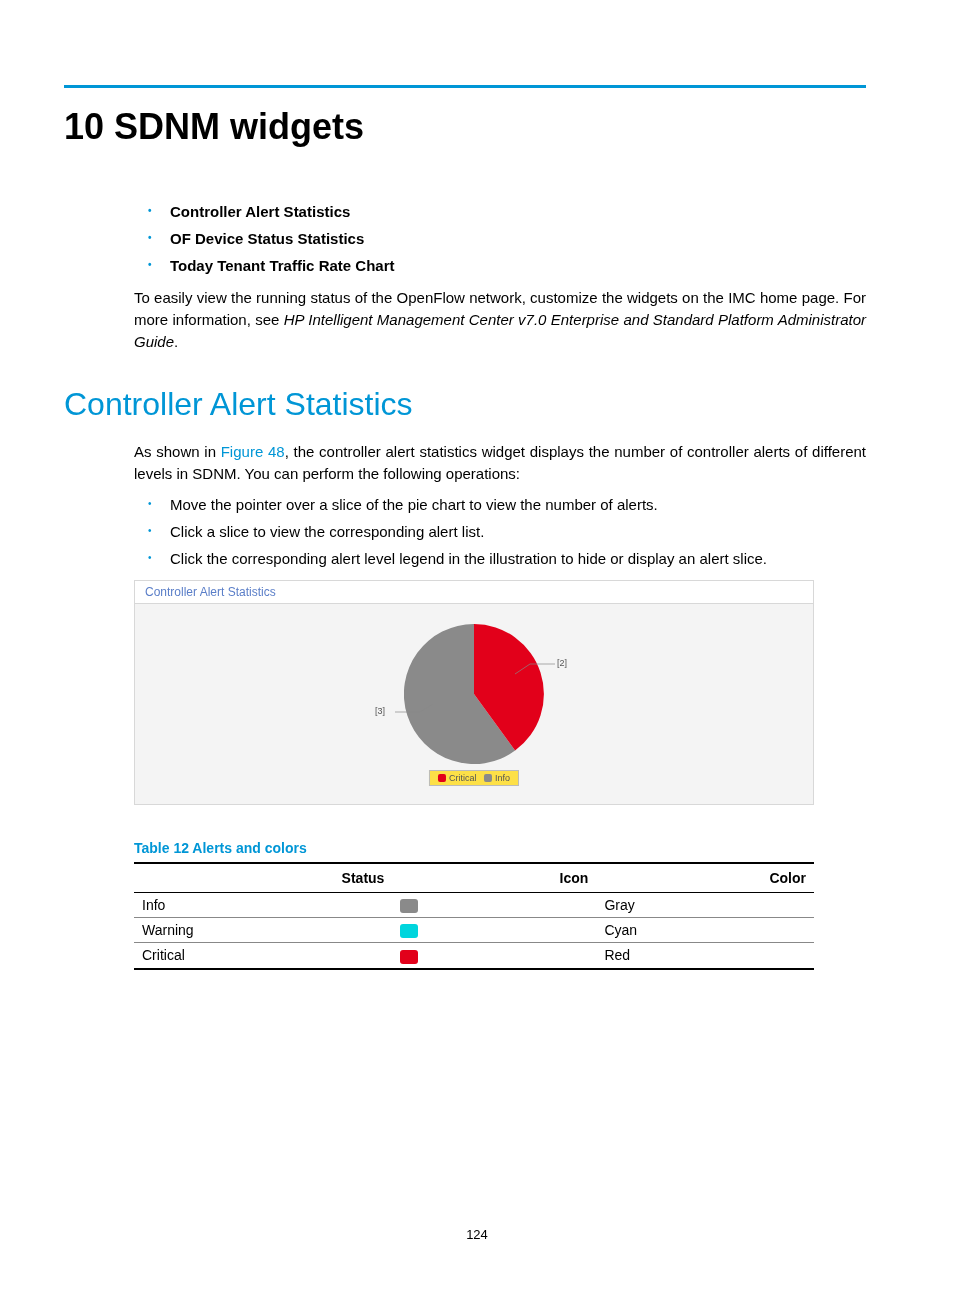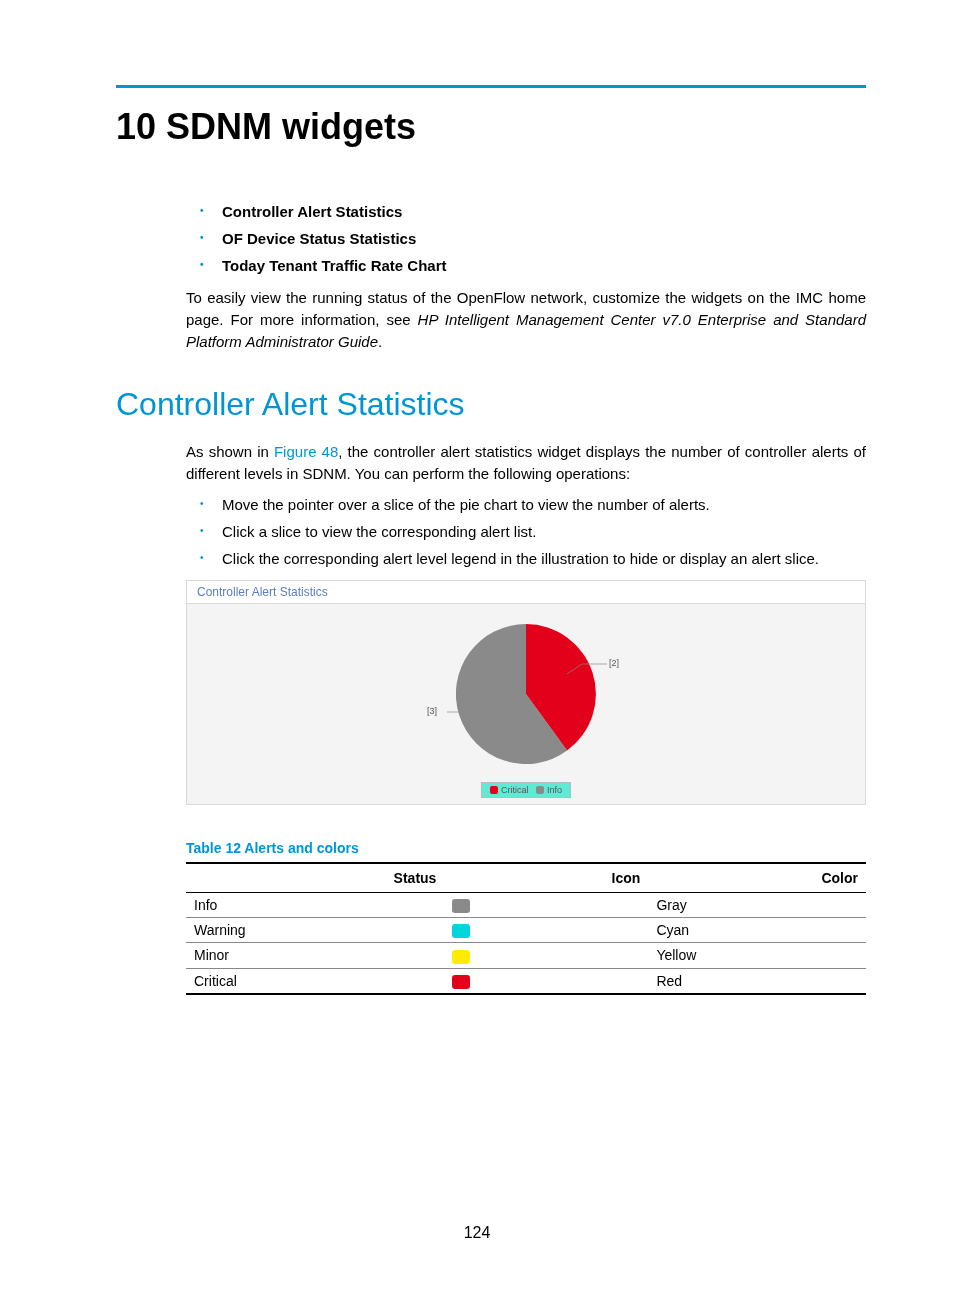--- a/index.html
+++ b/index.html
@@ -8,21 +8,21 @@
     padding: 0;
     background: #ffffff;
     font-family: "Futura", "Trebuchet MS", Arial, sans-serif;
     color: #000;
   }
   .page {
     width: 954px;
     height: 1296px;
     position: relative;
     box-sizing: border-box;
-    padding: 85px 88px 0 116px;
+    padding: 85px 88px 0 64px;
   }
   .top-rule {
     border-top: 3px solid #0096d6;
     margin-bottom: 18px;
   }
   h1.chapter {
     font-size: 36px;
     font-weight: 700;
     margin: 0 0 50px 0;
     color: #000;
@@ -98,25 +98,25 @@
     top: 46%;
     transform: translate(-50%, -50%);
   }
   .data-label {
     position: absolute;
     font-size: 9px;
     color: #555;
   }
   .legend-box {
     position: absolute;
-    bottom: 6px;
+    bottom: 18px;
     left: 50%;
     transform: translateX(-50%);
     border: 1px solid #bbb;
-    background: #5eead4;
+    background: #fde047;
     padding: 2px 8px;
     font-size: 9px;
     color: #555;
     white-space: nowrap;
   }
   .legend-box .sw {
     display: inline-block;
     width: 8px;
     height: 8px;
     border-radius: 2px;
@@ -156,21 +156,21 @@
     border-radius: 3px;
     vertical-align: middle;
   }
 
   .page-num {
     position: absolute;
     bottom: 54px;
     left: 0;
     width: 100%;
     text-align: center;
-    font-size: 16px;
+    font-size: 13px;
     margin-top: 12px;
   }
 </style>
 </head>
 <body>
 
 <div class="page">
   <div class="top-rule"></div>
   <h1 class="chapter">10 SDNM widgets</h1>
 
@@ -242,25 +242,20 @@
           <td>Info</td>
           <td class="icon-cell"><span class="color-swatch" style="background:#8a8a8a"></span></td>
           <td>Gray</td>
         </tr>
         <tr>
           <td>Warning</td>
           <td class="icon-cell"><span class="color-swatch" style="background:#00d5dd"></span></td>
           <td>Cyan</td>
         </tr>
         <tr>
-          <td>Minor</td>
-          <td class="icon-cell"><span class="color-swatch" style="background:#ffeb00"></span></td>
-          <td>Yellow</td>
-        </tr>
-        <tr>
           <td>Critical</td>
           <td class="icon-cell"><span class="color-swatch" style="background:#e2001a"></span></td>
           <td>Red</td>
         </tr>
       </tbody>
     </table>
   </div>
 
   <div class="page-num">124</div>
 </div>

